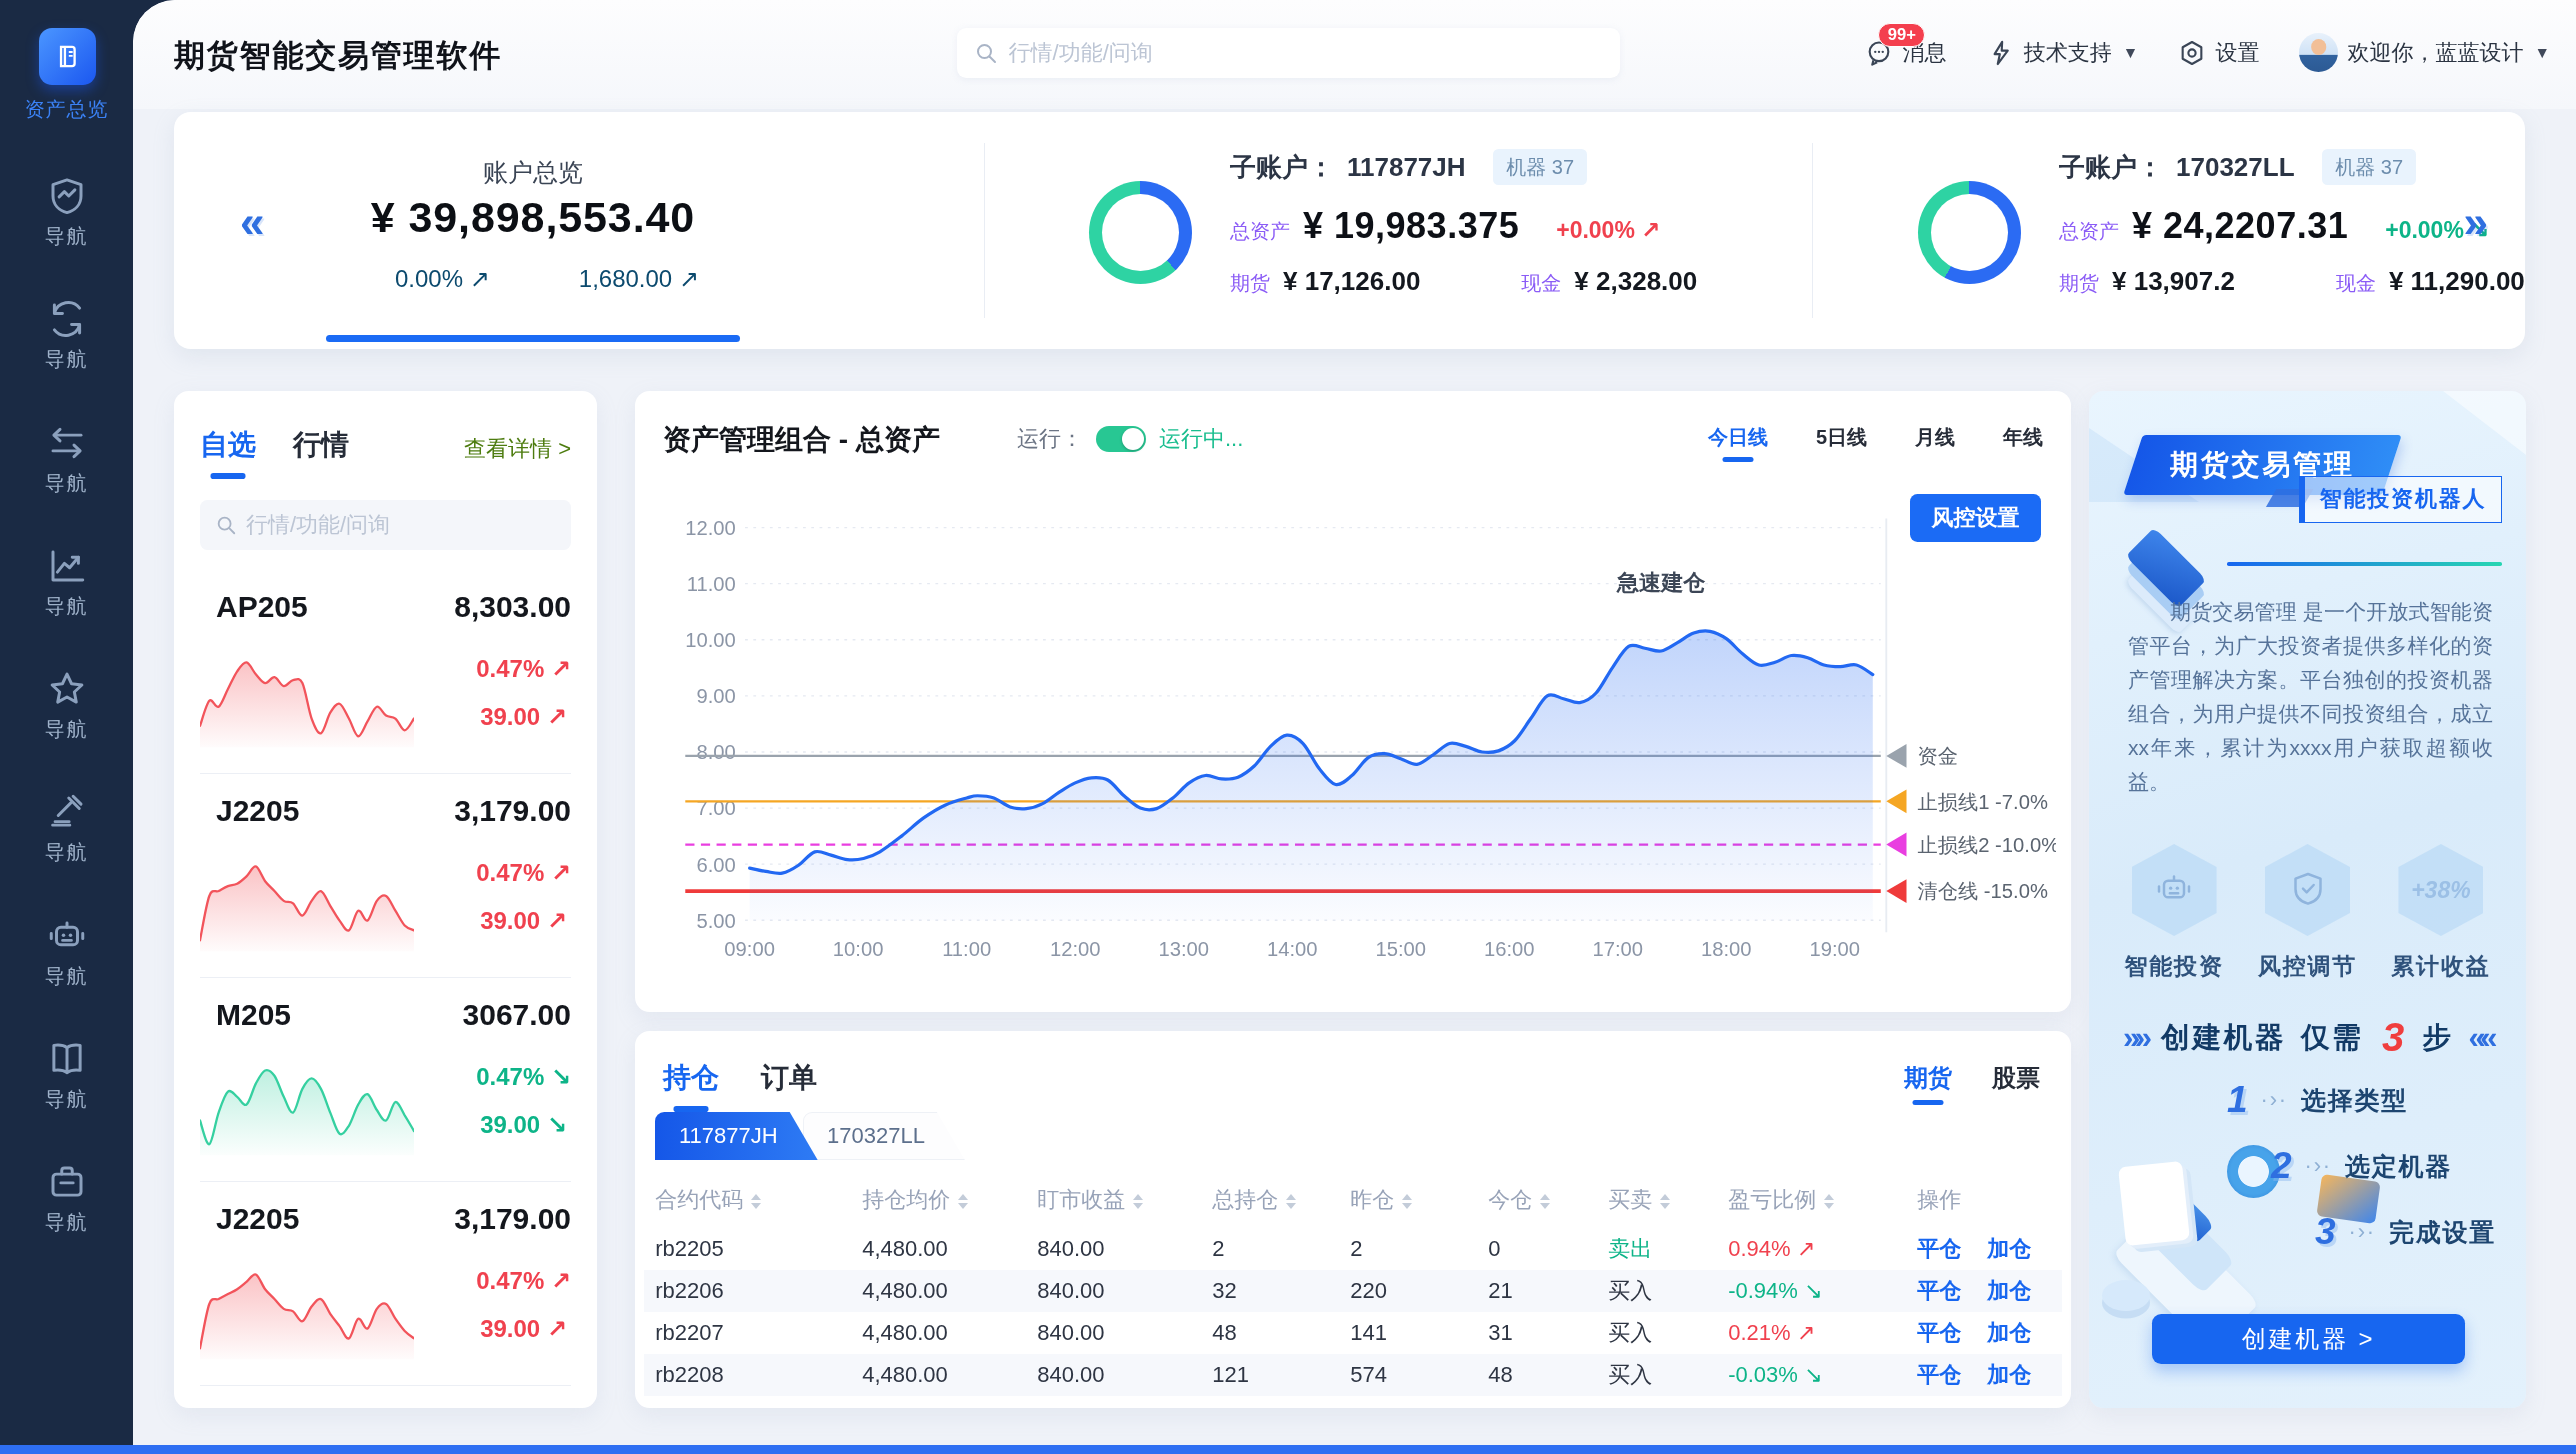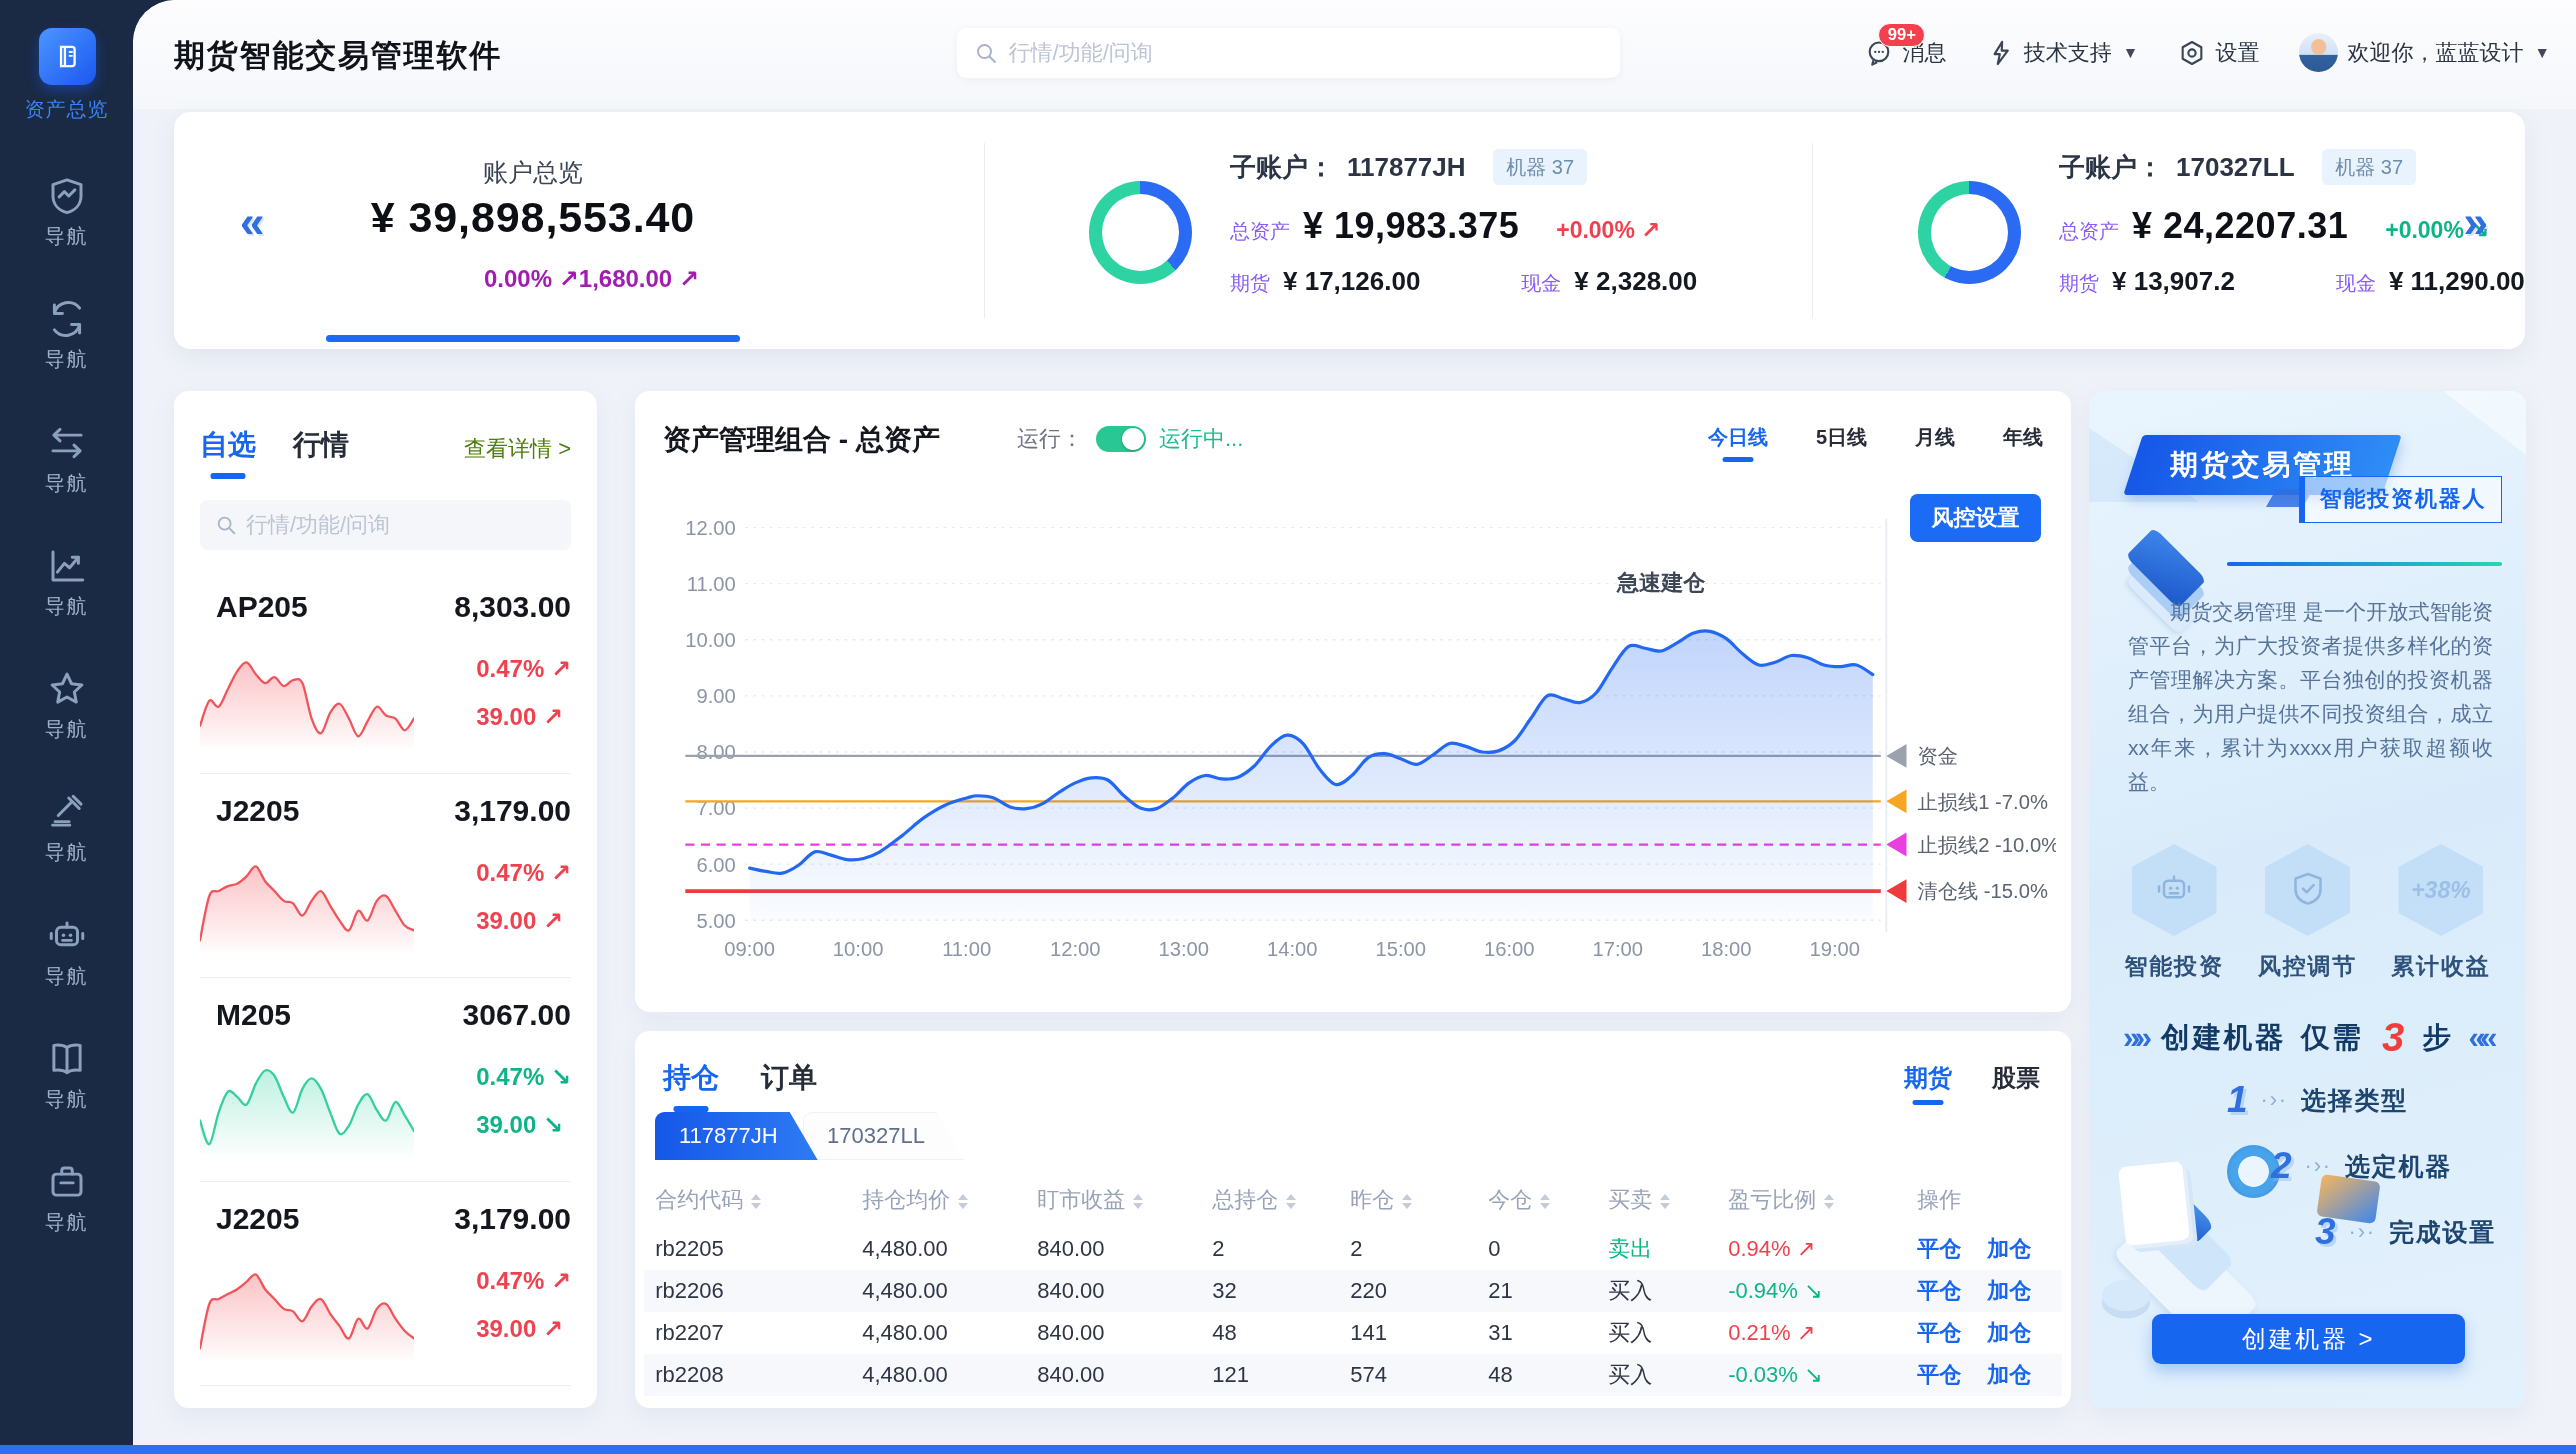--- a/index.html
+++ b/index.html
@@ -44,21 +44,21 @@
 
   
   .banner { position:absolute; left:41px; top:112px; width:2351px; height:237px; background:#fff; border-radius:16.6px;
             box-shadow:0 7.4px 22px rgba(150,165,195,.16); overflow:hidden; }
   .chev { position:absolute; top:88px; font-size:44px; font-weight:bold; color:#2f6fe0; cursor:pointer; line-height:1; text-shadow:1.8px 1.8px 0 rgba(47,111,224,.18); }
   .chev.prev { left:66px; }
   .chev.next { right:37px; }
   .ov-main { position:absolute; left:152px; top:0; width:414px; height:100%; }
   .ov-label { position:absolute; top:44px; width:100%; text-align:center; font-size:25px; color:#3a4454; }
   .ov-total { position:absolute; top:81px; width:100%; text-align:center; font-size:43px; font-weight:bold; color:#0c0f14; letter-spacing:0.9px; }
-  .ov-changes { position:absolute; top:153px; left:69px; right:41px; display:flex; justify-content:flex-end; font-size:24px; color:#a21caf; font-weight:700; }
+  .ov-changes { position:absolute; top:153px; left:69px; right:41px; display:flex; justify-content:space-between; font-size:24px; color:#0c4a6e; font-weight:400; }
   .ov-bar { position:absolute; bottom:7.4px; left:0; width:414px; height:6.4px; border-radius:3.7px; background:#1b6bf5; }
   .v-div { position:absolute; top:31px; bottom:31px; width:0.9px; background:#e9edf4; }
   .acct { position:absolute; top:0; height:100%; width:791px; }
   .donut { position:absolute; left:87px; top:69px; width:103px; height:103px; border-radius:50%; }
   .donut i { position:absolute; inset:13px; border-radius:50%; background:#fff; }
   .acct-info { position:absolute; left:228px; top:37px; right:0; }
   .acct-r1 { display:flex; align-items:center; gap:13px; }
   .acct-id-label, .acct-id { font-size:26px; color:#2c3545; font-weight:600; }
   .m-badge { background:#e9f3fd; color:#6d8dad; font-size:20px; border-radius:5.5px; padding:4.6px 13px; margin-left:14.7px; }
   .acct-r2 { display:flex; align-items:baseline; margin-top:20px; gap:13px; }
@@ -84,21 +84,21 @@
   .wl-search .s-ic { width:22px; height:22px; color:#a9b4c6; margin-right:9.2px; }
   .wl-search .s-ic svg { width:22px; height:22px; }
   .wl-search input { border:none; outline:none; background:transparent; flex:1; font-size:22px; color:#333; }
   .wl-search input::placeholder { color:#bcc5d4; }
   .w-list { position:absolute; left:26px; right:26px; top:179px; }
   .w-item { height:204px; border-bottom:0.9px solid #eceff5; position:relative; cursor:pointer; }
   .w-item:last-child { border-bottom:none; }
   .w-name { position:absolute; left:0; top:20px; font-size:30px; font-weight:600; color:#14171d;margin-left:16px; }
   .w-price { position:absolute; right:0; top:20px; font-size:30px; font-weight:600; color:#14171d; }
   .w-spark { position:absolute; left:0; top:74px; width:214px; height:107px; }
-  .w-vals { position:absolute; right:0; top:85px; display:flex; flex-direction:column; align-items:flex-start; gap:20px; font-size:24px; font-weight:600; }
+  .w-vals { position:absolute; right:0; top:85px; display:flex; flex-direction:column; align-items:center; gap:20px; font-size:24px; font-weight:600; }
 
   
   .chart-card { left:502px; top:391px; width:1436px; height:621px; }
   .cc-title { position:absolute; left:28px; top:29.5px; font-size:28px; font-weight:bold; color:#14171d; }
   .run-wrap { position:absolute; left:382px; top:33px; display:flex; align-items:center; gap:13px; }
   .run-lbl { font-size:22px; color:#6b7484; }
   .toggle { width:50px; height:26px; border-radius:13px; background:#28c793; position:relative; cursor:pointer; }
   .toggle::after { content:""; position:absolute; right:1.8px; top:1.8px; width:22px; height:22px; border-radius:50%; background:#fff; box-shadow:0 0.9px 2.8px rgba(0,0,0,.25); }
   .run-state { font-size:22px; color:#18bd8e; }
   .cc-tabs { position:absolute; right:28px; top:33px; display:flex; gap:48px; }

